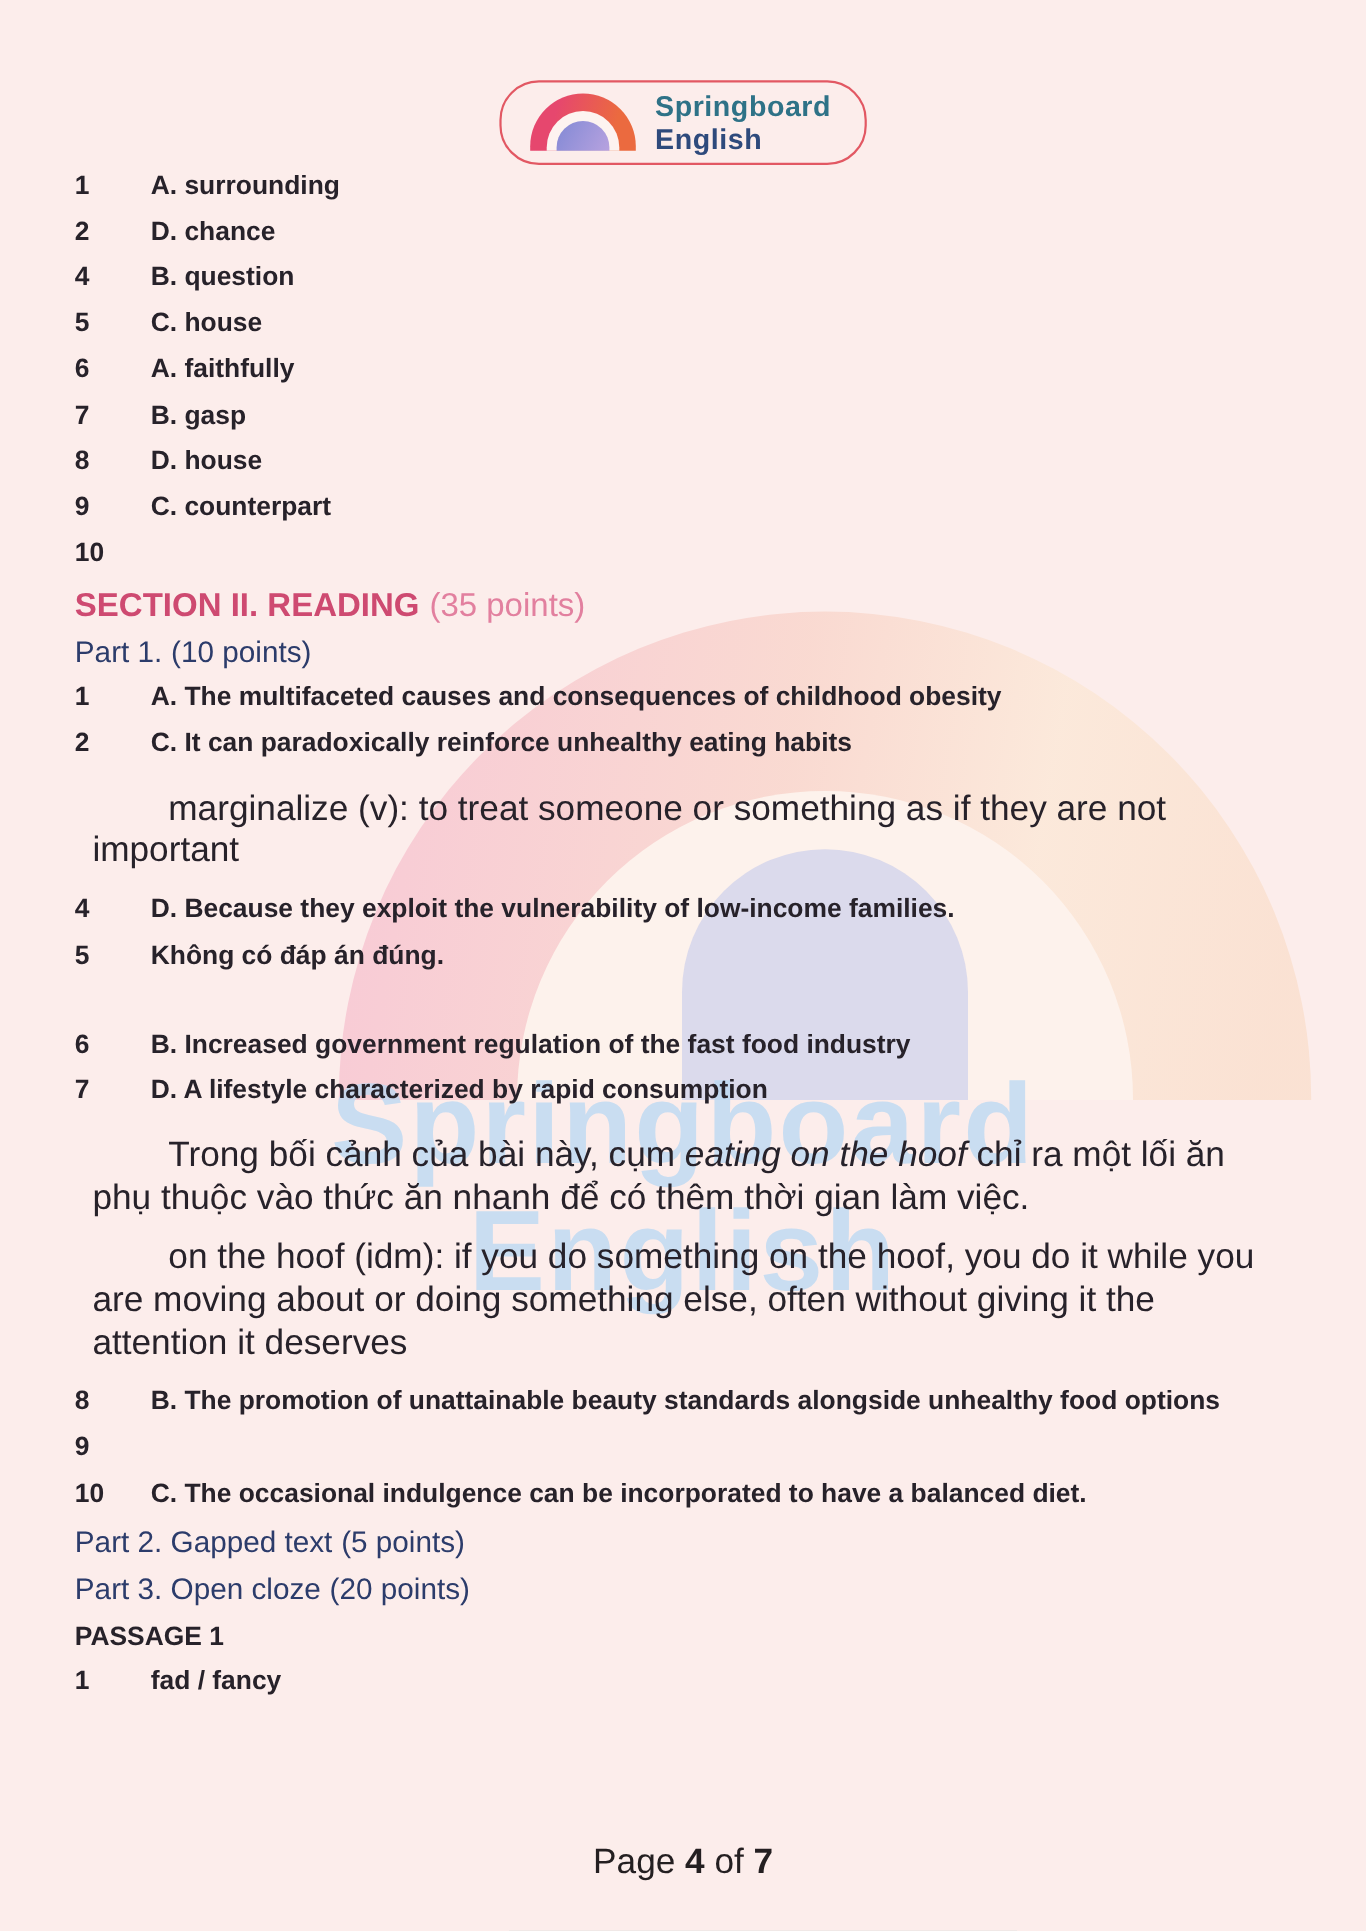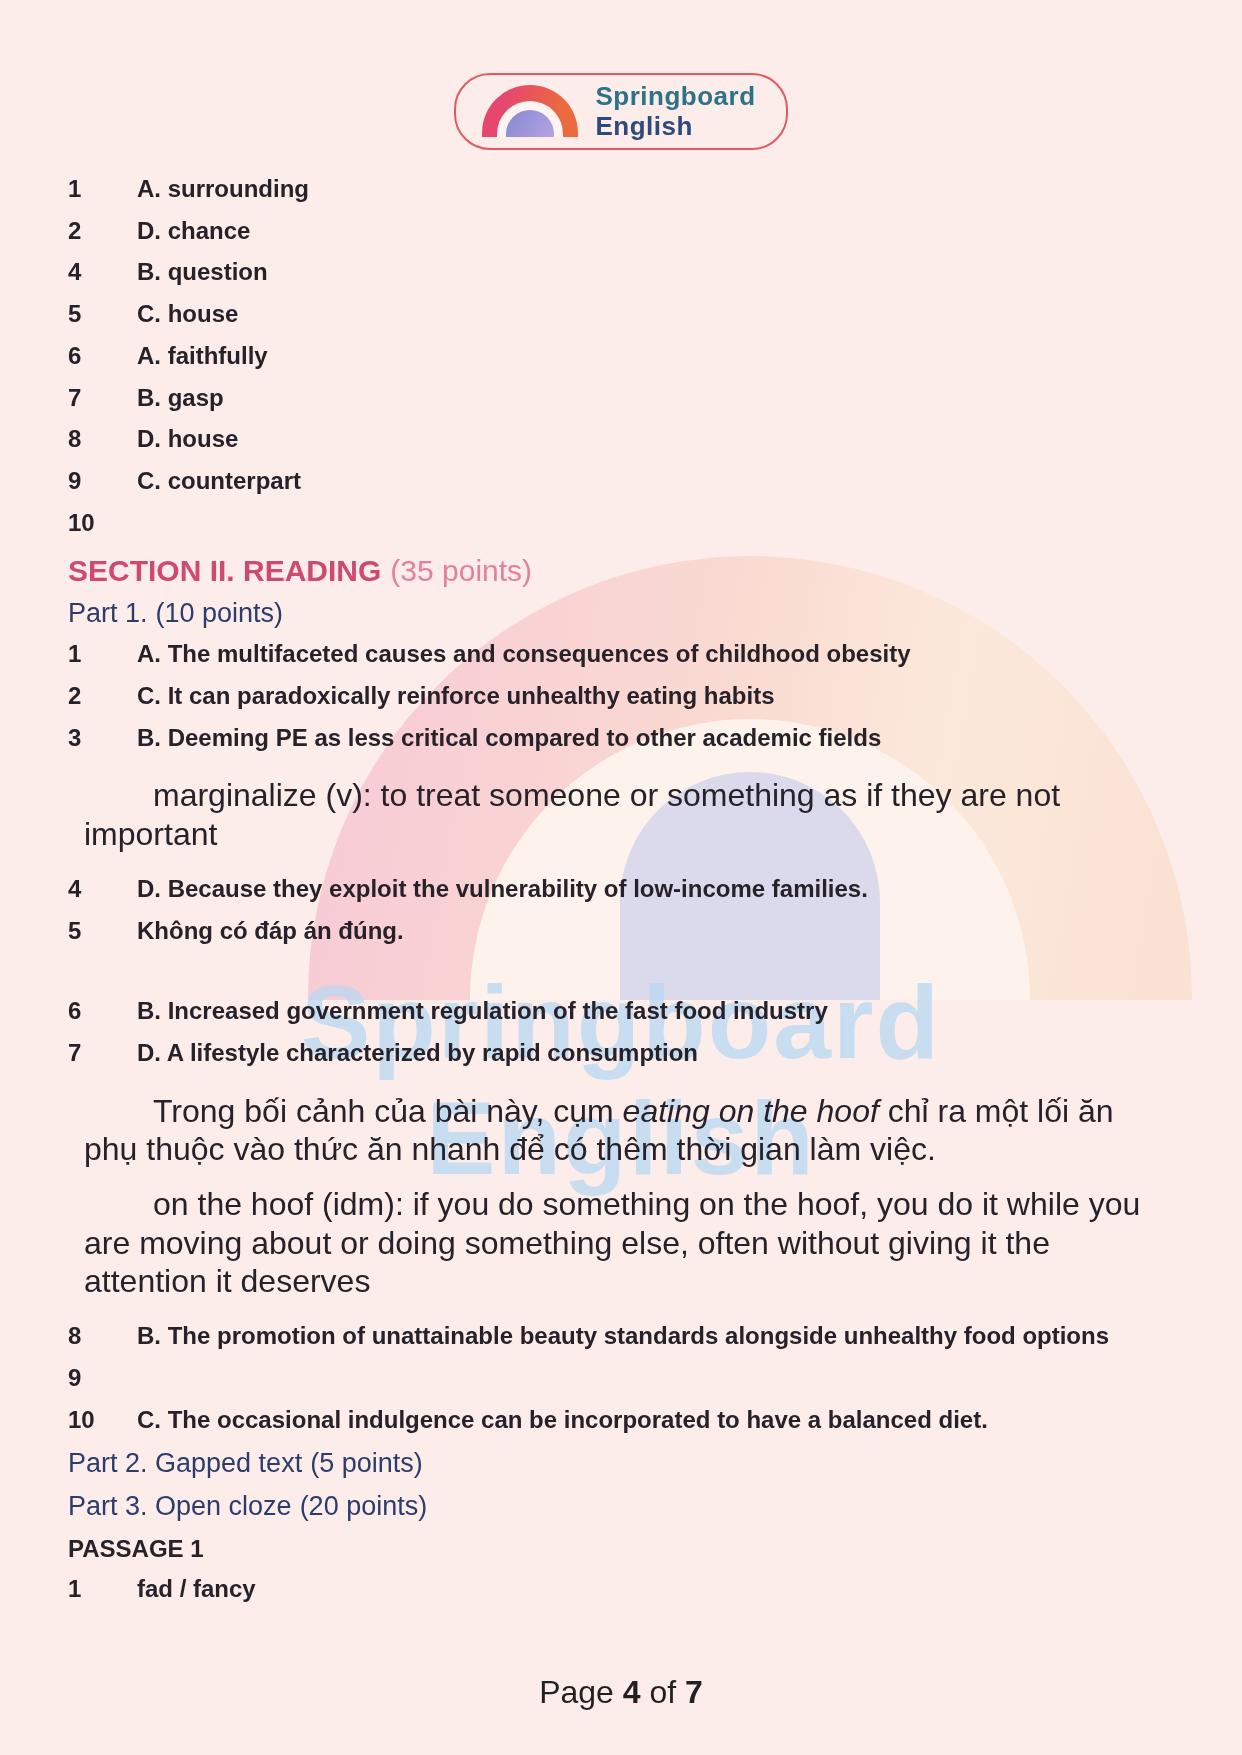--- a/index.html
+++ b/index.html
@@ -30,21 +30,21 @@
   .logo-arch .outer{position:absolute;left:0;bottom:0;width:96px;height:52px;
     border-radius:96px 96px 0 0;background:linear-gradient(105deg,#e6476e 25%,#eb6a3f 78%);}
   .logo-arch .mid{position:absolute;left:15px;bottom:0;width:66px;height:36px;
     border-radius:66px 66px 0 0;background:#fdf3f0;}
   .logo-arch .dome{position:absolute;left:24px;bottom:0;width:48px;height:27px;
     border-radius:48px 48px 0 0;background:linear-gradient(120deg,#8289d5,#b7a2df);}
   .logo-text{font-weight:bold;font-size:26px;line-height:30px;letter-spacing:.5px;}
   .logo-text .l1{color:#2e7287;}
   .logo-text .l2{color:#2e4a7c;}
 
-  .answers1{margin-top:20px;}
+  .answers1{}
   .row{line-height:38.7px;white-space:nowrap;}
   .num{display:inline-block;width:69px;font-weight:bold;font-size:24px;}
   .ans{font-weight:bold;font-size:24px;}
 
   .sec-head{margin-top:4px;line-height:43px;font-size:30px;white-space:nowrap;}
   .sec-title{color:#ce4a71;font-weight:bold;}
   .sec-points{color:#e2809f;font-weight:500;margin-left:9px;}
 
   .part-head{line-height:43px;font-size:27px;color:#2c3c6b;white-space:nowrap;}
   .part-title{font-weight:normal;}
@@ -107,21 +107,20 @@
       <span class="sec-title">SECTION II. READING</span><span class="sec-points">(35 points)</span>
     </div>
 
     <div class="part-head">
       <span class="part-title">Part 1.</span><span class="part-points">(10 points)</span>
     </div>
 
     <div class="answers2">
       <div class="row"><span class="num">1</span><span class="ans">A. The multifaceted causes and consequences of childhood obesity</span></div>
       <div class="row"><span class="num">2</span><span class="ans">C. It can paradoxically reinforce unhealthy eating habits</span></div>
-      <div class="row"><span class="num">3</span><span class="ans">B. Deeming PE as less critical compared to other academic fields</span></div>
       <p class="note">marginalize (v): to treat someone or something as if they are not important</p>
       <div class="row"><span class="num">4</span><span class="ans">D. Because they exploit the vulnerability of low-income families.</span></div>
       <div class="row"><span class="num">5</span><span class="ans">Không có đáp án đúng.</span></div>
       <div class="spacer"></div>
       <div class="row"><span class="num">6</span><span class="ans">B. Increased government regulation of the fast food industry</span></div>
       <div class="row"><span class="num">7</span><span class="ans">D. A lifestyle characterized by rapid consumption</span></div>
       <p class="note"><span>Trong bối cảnh của bài này, cụm </span><i>eating on the hoof</i><span> chỉ ra một lối ăn phụ thuộc vào thức ăn nhanh để có thêm thời gian làm việc.</span></p>
       <p class="note">on the hoof (idm): if you do something on the hoof, you do it while you are moving about or doing something else, often without giving it the attention it deserves</p>
       <div class="row"><span class="num">8</span><span class="ans">B. The promotion of unattainable beauty standards alongside unhealthy food options</span></div>
       <div class="row"><span class="num">9</span><span class="ans"></span></div>

